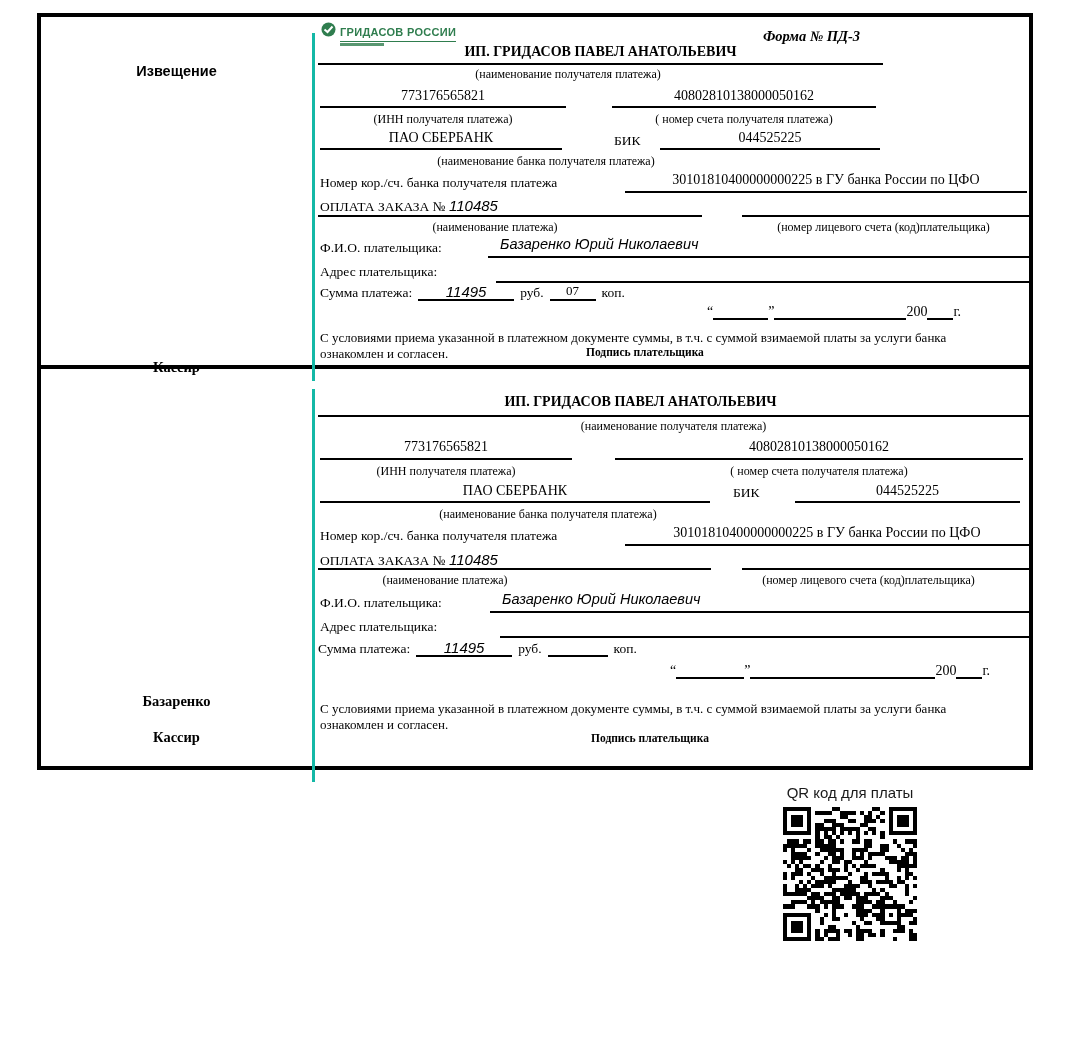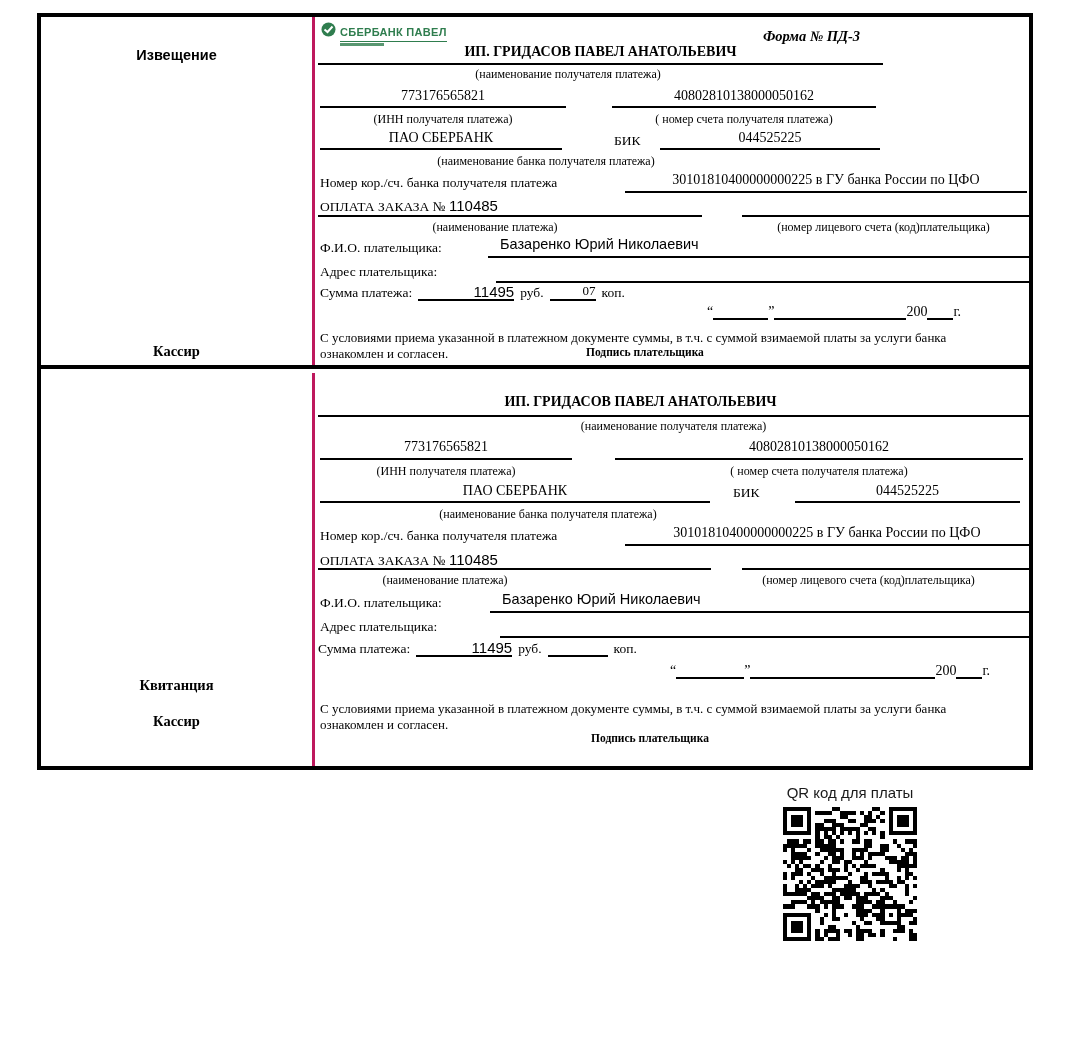--- a/index.html
+++ b/index.html
@@ -5,47 +5,47 @@
   * { margin:0; padding:0; box-sizing:border-box; }
   html,body { background:#fff; }
   body {
     width:1073px; height:1050px; position:relative;
     font-family:"Liberation Serif", serif; color:#000;
     -webkit-font-smoothing:antialiased;
   }
   .abs { position:absolute; }
   .ctr { text-align:center; }
   .b { font-weight:bold; }
-  .val { font-family:"Liberation Sans", sans-serif; }
+  .val { font-family:"Liberation Sans", sans-serif;font-style:italic; }
 
   
   .form-table {
     position:absolute; left:37px; top:13px; width:996px; height:757px;
     border:4px solid #000;
   }
   .row { position:absolute; left:0; width:100%; }
   .row1 { top:0; height:352px; border-bottom:4px solid #000; }
   .row2 { top:356px; height:393px; }
   .left-cell {
-    position:absolute; left:0; top:0; width:274px; height:100%;
-    border-right:3px solid #be185d;
+    position:absolute; left:0; top:16px; width:274px; height:100%;
+    border-right:3px solid #14b8a6;
   }
   .right-cell { position:absolute; left:277px; top:0; right:0; height:100%; }
 
   .hline { background:#000; height:2px; }
   .ulbox {
     display:inline-block; border-bottom:2px solid #000;
     text-align:center; vertical-align:bottom;
   }
   .field-box { border-bottom:2px solid #000; text-align:center; font-size:14px; }
   .label { font-size:12px; text-align:center; }
   .plain { font-size:13.5px; }
 
   .sum-line { display:flex; align-items:flex-end; gap:6px; font-size:13.5px; }
-  .sum-line .ulbox { height:18px;text-align:right; }
+  .sum-line .ulbox { height:18px; }
 
   .date-line { display:flex; align-items:flex-end; font-size:14px; }
   .blank {
     display:inline-block; border-bottom:2px solid #000; height:15px;
     vertical-align:bottom;
   }
 
   .stub-title-sans {
     font-family:"Liberation Sans", sans-serif; font-weight:bold; font-size:14.5px;
     width:100%; text-align:center;
@@ -84,21 +84,21 @@
     </div>
 
     <div class="right-cell">
 
       <div class="abs logo" style="left:3px;top:5px">
         <svg width="15" height="15" viewBox="0 0 15 15">
           <circle cx="7.5" cy="7.5" r="7" fill="#2f7d4e"></circle>
           <path d="M3.5 7.5 L6.5 10 L11.5 4.5" stroke="#ffffff" stroke-width="2" fill="none"></path>
         </svg>
         <div>
-          <div class="logo-text-wrap"><span class="logo-text">СБЕРБАНК ПАВЕЛ</span></div>
+          <div class="logo-text-wrap"><span class="logo-text">ГРИДАСОВ РОССИИ</span></div>
           <div class="logo-sub"></div>
         </div>
       </div>
       <div class="abs form-no" style="left:445px;top:11px">Форма № ПД-3</div>
 
       <div class="abs ctr b" style="left:0;top:27px;width:565px;font-size:14px">ИП. ГРИДАСОВ ПАВЕЛ АНАТОЛЬЕВИЧ</div>
       <div class="abs hline" style="left:0;top:46px;width:565px"></div>
       <div class="abs label" style="left:0;top:50px;width:500px">(наименование получателя платежа)</div>
 
       <div class="abs field-box" style="left:2px;top:71px;width:246px;height:20px">773176565821</div>
@@ -148,21 +148,21 @@
       </div>
 
       <div class="abs cond" style="left:2px;top:313px">С условиями приема указанной в платежном документе суммы, в т.ч. с суммой взимаемой платы за услуги банка</div>
       <div class="abs cond" style="left:2px;top:329px">ознакомлен и согласен.</div>
       <div class="abs sig" style="left:268px;top:329px">Подпись плательщика</div>
     </div>
   </div>
 
   <div class="row row2">
     <div class="left-cell">
-      <div class="abs stub-title-serif" style="top:304px">Квитанция</div>
+      <div class="abs stub-title-serif" style="top:304px">Базаренко</div>
       <div class="abs stub-title-serif" style="top:340px">Кассир</div>
     </div>
 
     <div class="right-cell">
 
       <div class="abs ctr b" style="left:0;top:21px;width:645px;font-size:14px">ИП. ГРИДАСОВ ПАВЕЛ АНАТОЛЬЕВИЧ</div>
       <div class="abs hline" style="left:0;top:42px;width:711px"></div>
       <div class="abs label" style="left:0;top:46px;width:711px">(наименование получателя платежа)</div>
 
       <div class="abs field-box" style="left:2px;top:66px;width:252px;height:21px">773176565821</div>

